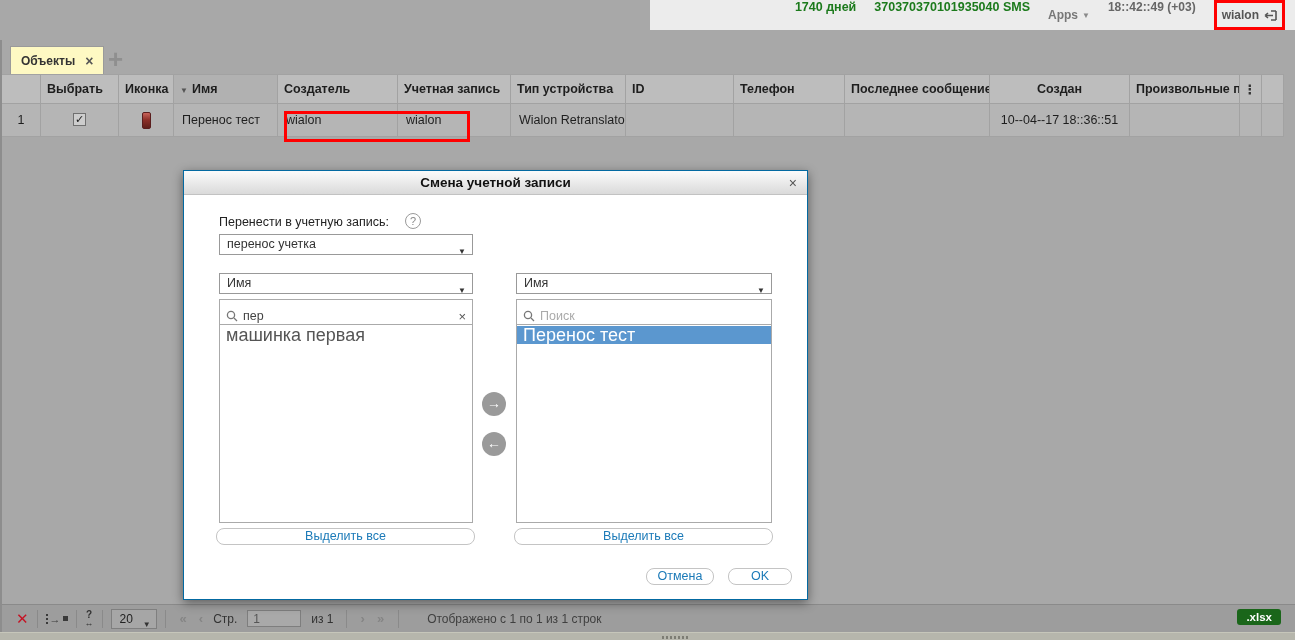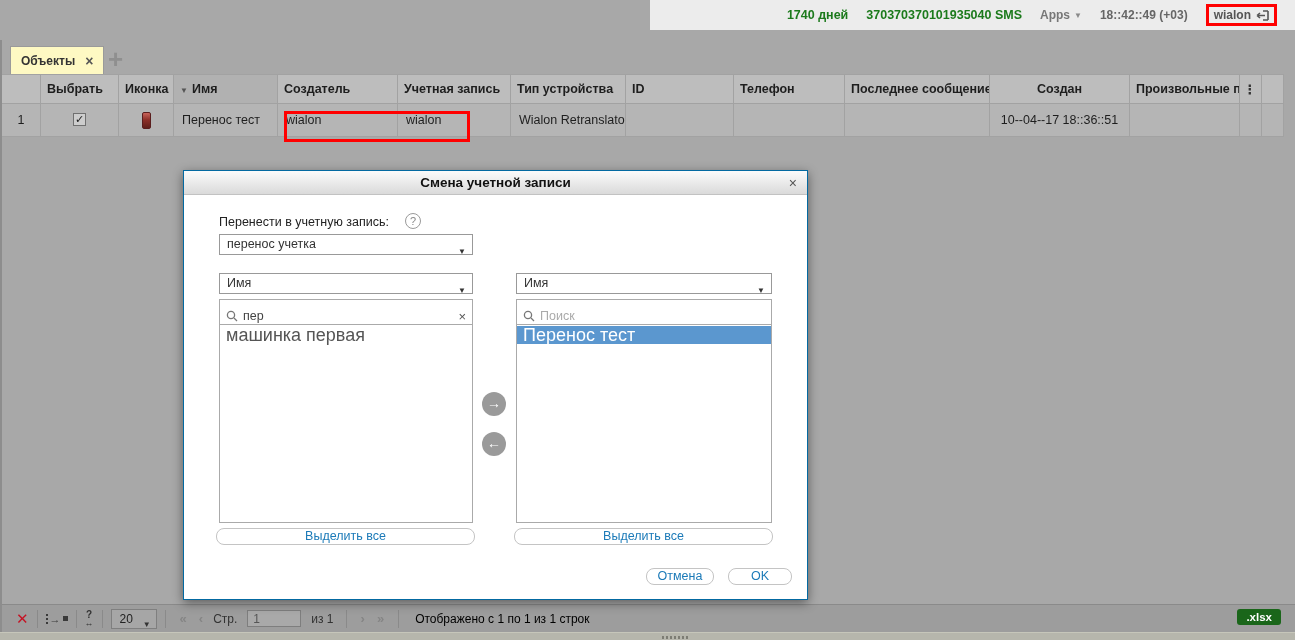--- a/index.html
+++ b/index.html
@@ -1,21 +1,21 @@
 <!DOCTYPE html>
 <html><head>
 <meta charset="utf-8">
 <style>
   * { margin:0; padding:0; box-sizing:border-box; }
   html,body { width:1295px; height:640px; overflow:hidden; }
   body { font-family:"Liberation Sans","DejaVu Sans",sans-serif; font-size:12px; background:#a8a8a8; position:relative; color:#222; }
 
   
   .topbar-light { position:absolute; left:650px; top:0; width:645px; height:30px; background:#ececec;
-    display:flex; align-items:center; justify-content:flex-end; gap:18px; padding-right:18px; z-index:6; }
+    display:flex; justify-content:flex-end; gap:18px; padding-right:10px; z-index:6; }
   .green-bold { color:#1c7a1c; font-weight:bold; font-size:12.5px; }
   .apps-item { color:#777; font-weight:bold; display:flex; align-items:center; gap:4px; }
   .apps-item .dd { font-size:8px; color:#8a8a8a; }
   .time-item { color:#666; font-weight:bold; }
   .user-box { border:3px solid #ff0000; padding:1px 5px; display:flex; align-items:center; gap:5px;
     color:#555; font-weight:bold; background:#ececec; }
   .exit-svg { display:block; }
 
   
   .left-edge { position:absolute; left:0; top:40px; width:2px; height:600px; background:#8d8d8d; }
@@ -96,21 +96,21 @@
   .bb-resize { display:flex; flex-direction:column; align-items:center; line-height:8px; color:#333; }
   .bb-resize .q { font-size:10px; font-weight:bold; }
   .bb-resize .lr { font-size:9px; }
   .page-size { width:46px; height:20px; border:1px solid #7f7f7f; background:#a6a6a6; color:#222;
     line-height:18px; padding-left:8px; position:relative; }
   .page-size .dd { position:absolute; right:5px; top:6px; font-size:8px; color:#333; }
   .pg-nav { color:#858585; font-size:13px; font-weight:bold; margin:0 6px; }
   .pg-label { color:#333; margin:0 4px; }
   .pg-input { width:54px; height:17px; background:#a9a9a9; border:1px solid #7e7e7e; color:#555; font-size:12px;
     font-family:inherit; padding-left:5px; margin:0 6px; }
-  .bb-status { color:#000000; margin-left:8px; }
+  .bb-status { color:#404040; margin-left:20px; }
   .xlsx-badge { position:absolute; right:14px; top:4px; background:#1a661a; color:#fff; font-weight:bold;
     font-size:11.5px; padding:2px 9px; border-radius:3px; }
   .bottom-strip { position:absolute; left:0; top:632px; width:1295px; height:8px; background:#b6b6ac;
     border-top:1px solid #c6c6ba; z-index:4; }
   .grip { position:absolute; left:662px; top:3px; width:28px; height:3px;
     background:repeating-linear-gradient(90deg,#7d7d74 0 2px,transparent 2px 4px); }
 </style>
 </head>
 <body>
 

